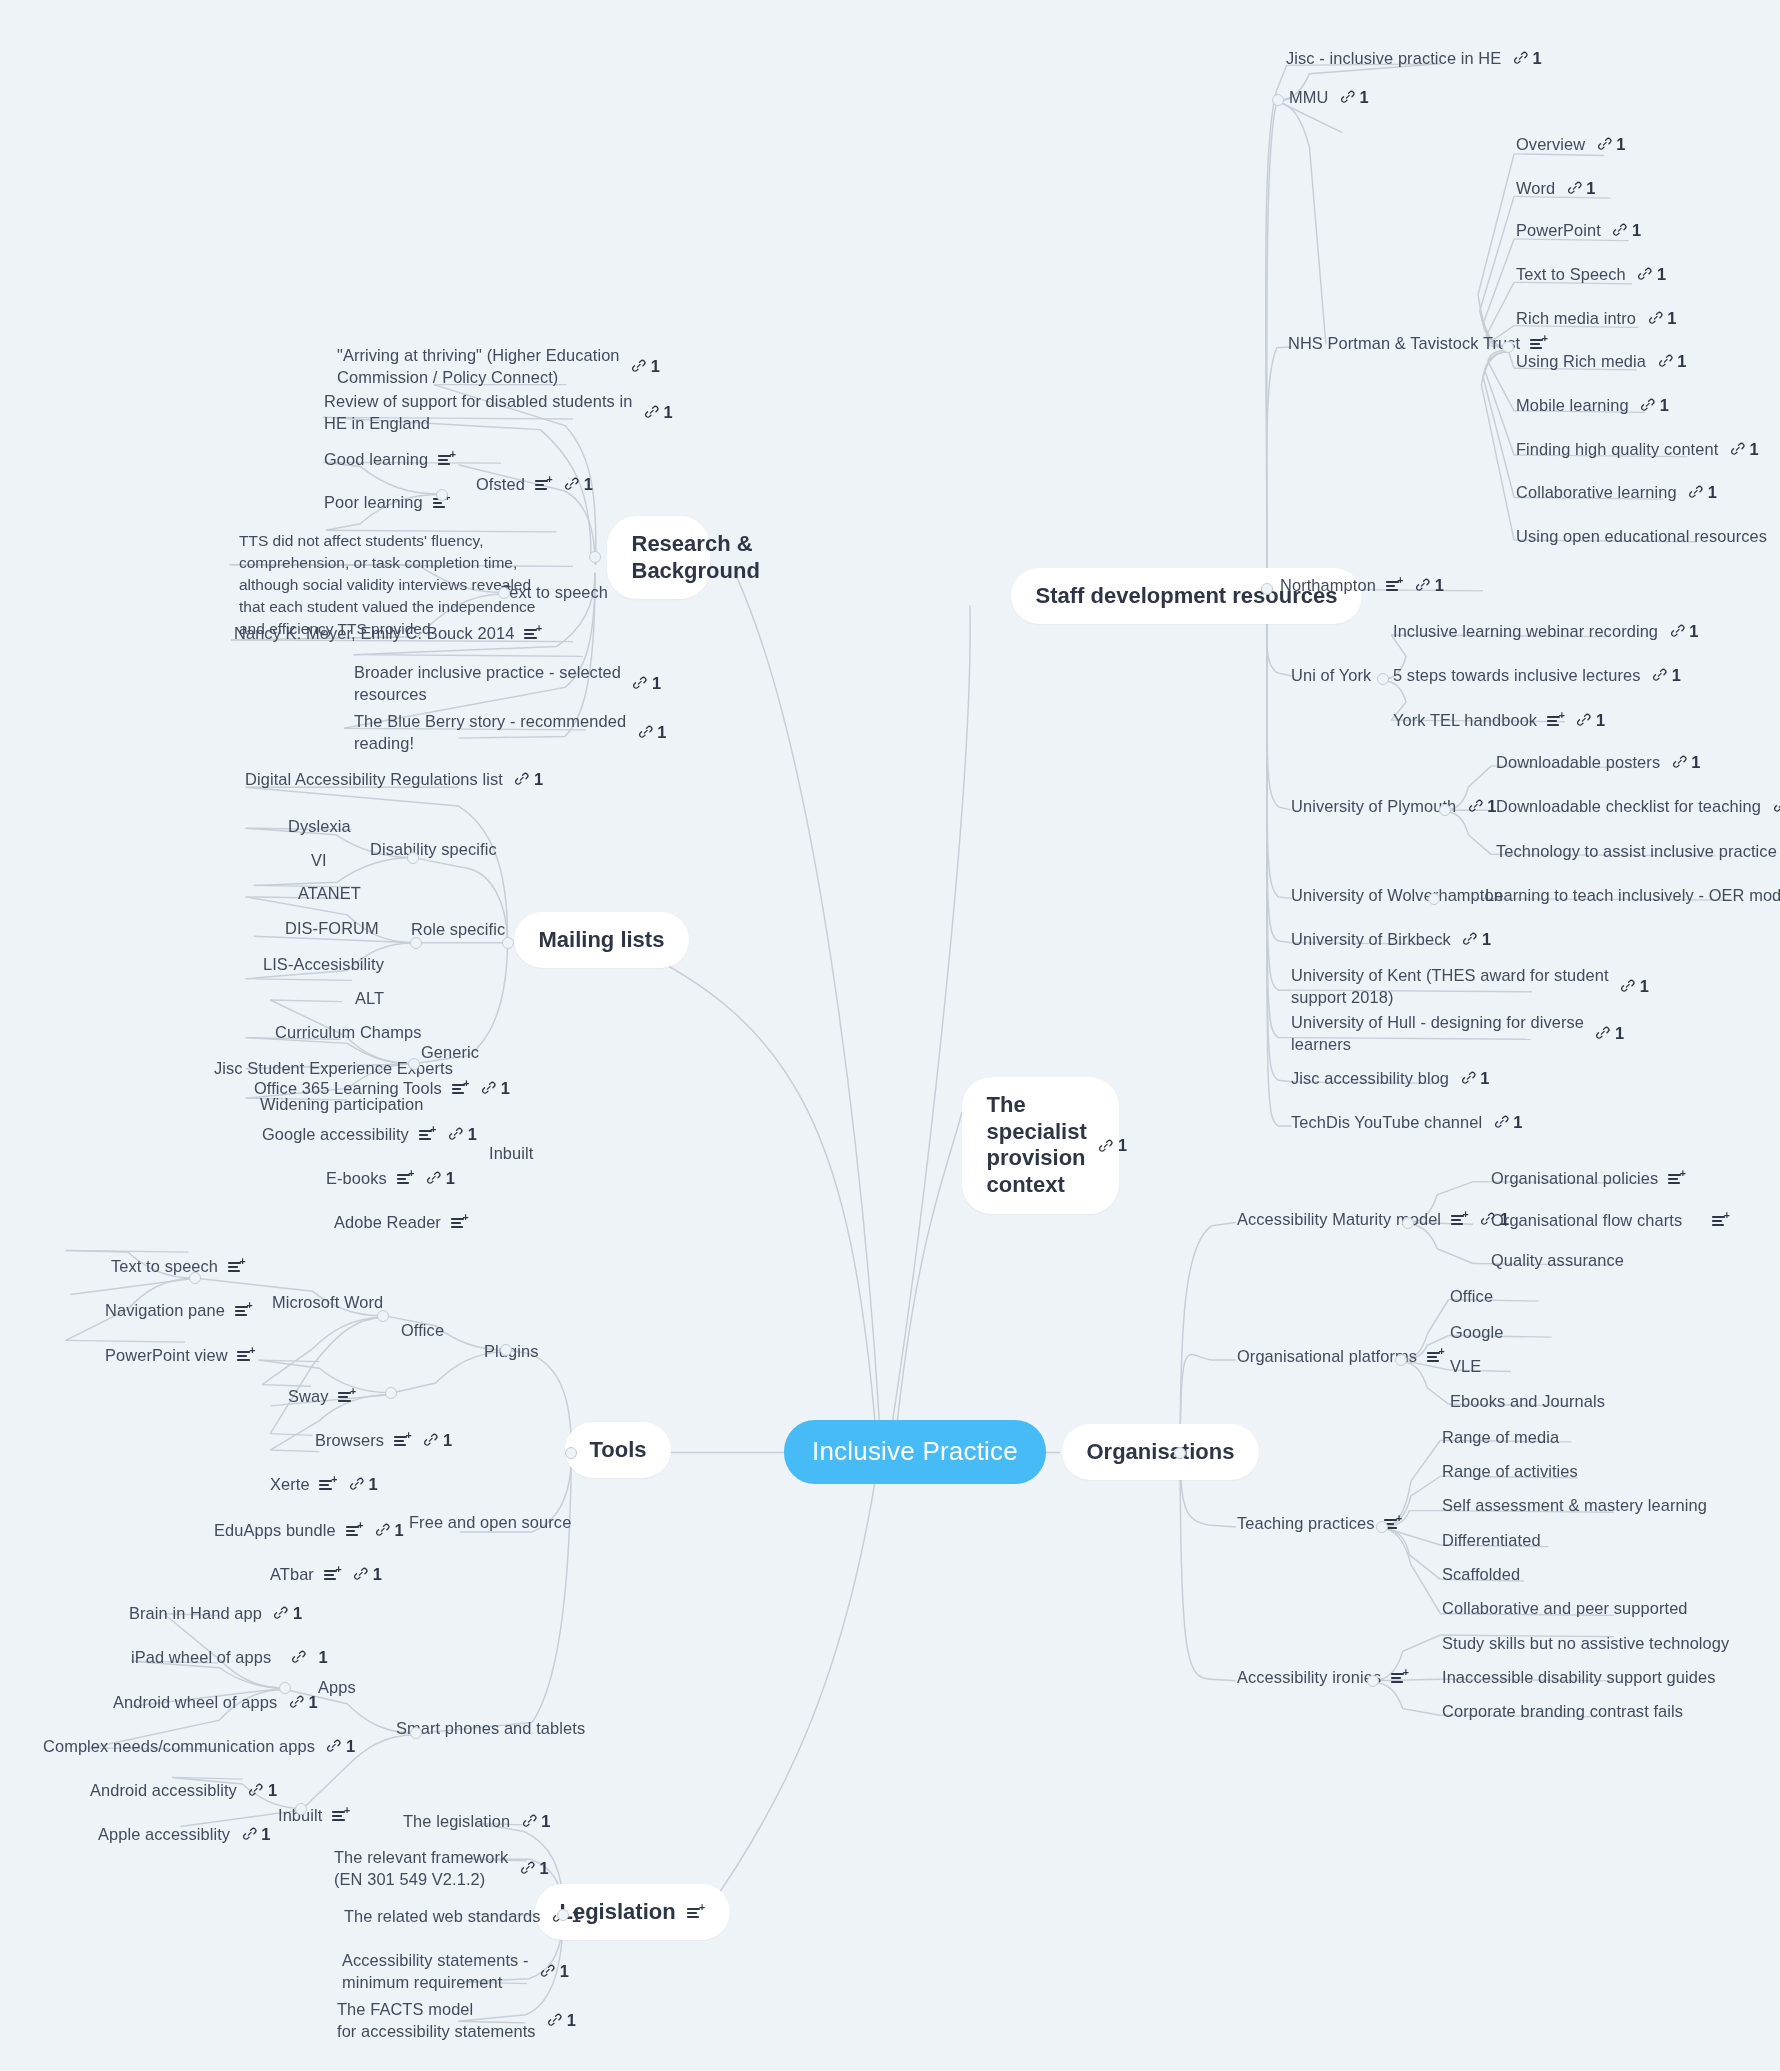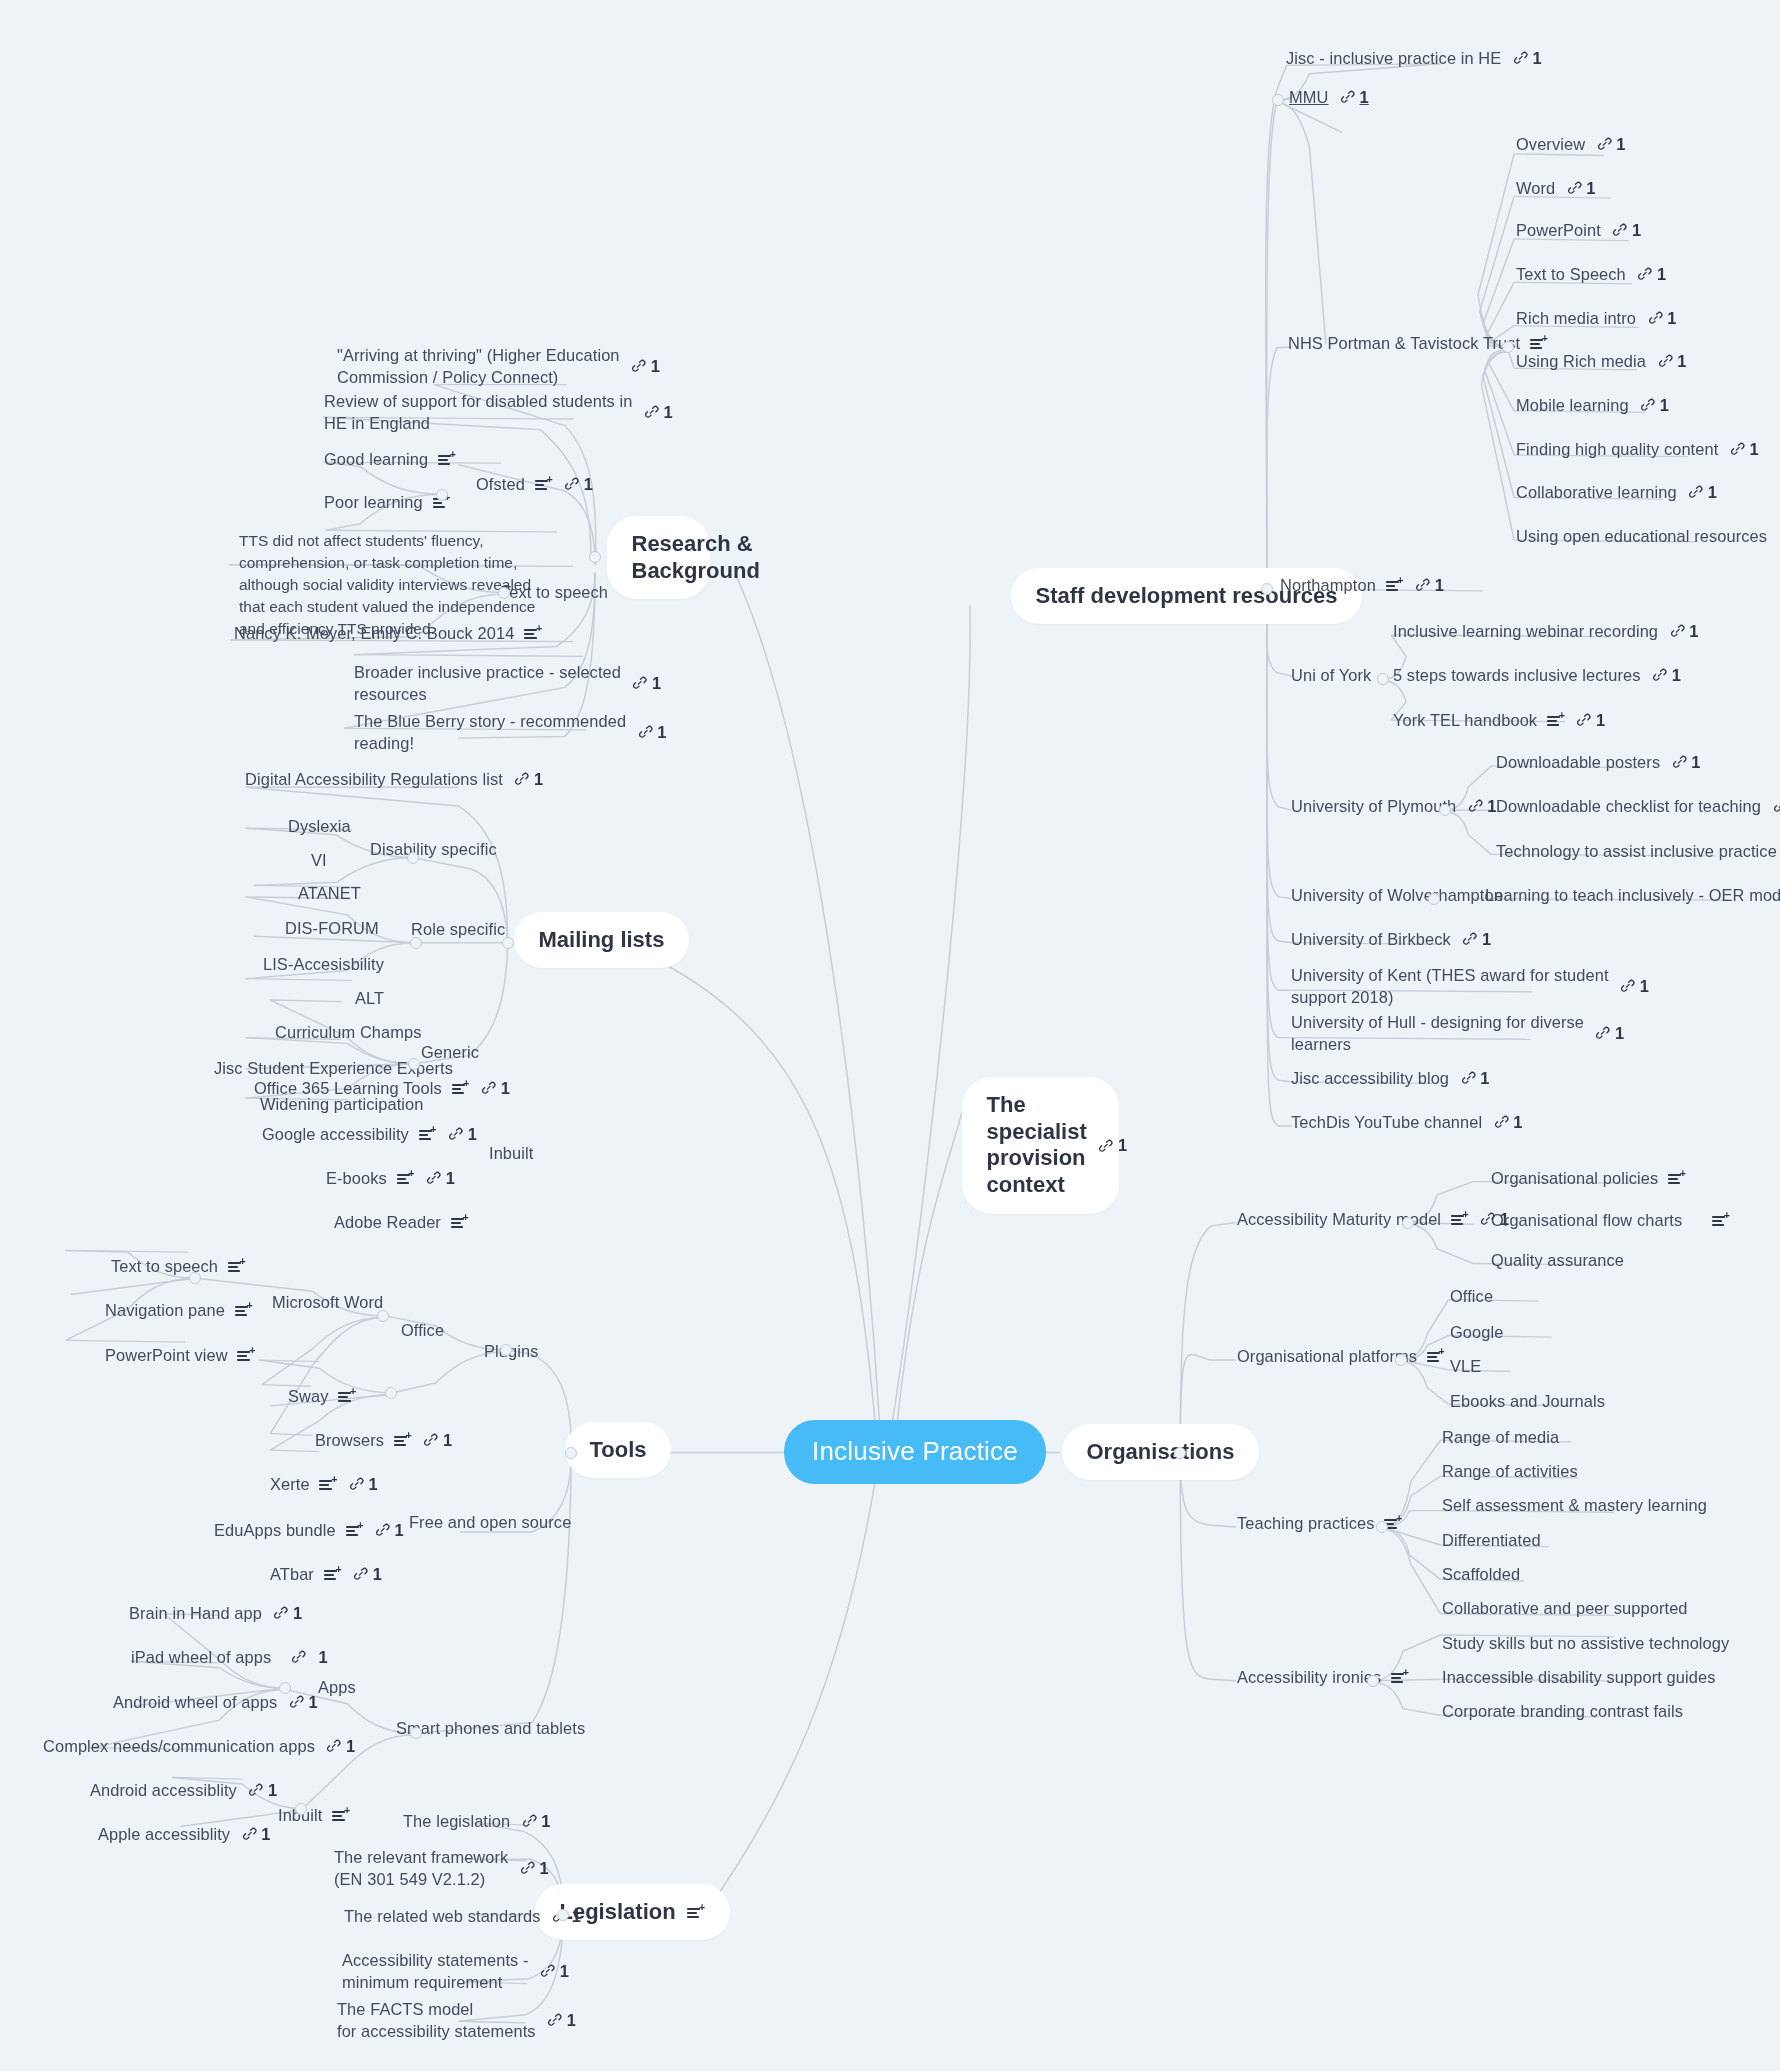--- a/index.html
+++ b/index.html
@@ -730,21 +730,21 @@
   <span class="lbl">Jisc - inclusive practice in HE</span>
   <span class="ico ico-link"><svg width="15.5" height="15.5" viewBox="0 0 20 20">
           <g fill="none" stroke="#2f3645" stroke-width="1.7" stroke-linecap="round">
             <path d="M8.2 11.8 11.8 8.2"></path>
             <path d="M11 5.6 12.6 4a3.1 3.1 0 0 1 4.4 4.4l-1.6 1.6"></path>
             <path d="M9 14.4 7.4 16a3.1 3.1 0 0 1-4.4-4.4l1.6-1.6"></path>
           </g>
         </svg></span>
   <span class="cnt">1</span>
 </div>
-<div class="node n-plain" style="left:1289px;top:86px;text-decoration:underline;">
+<div class="node n-plain" style="left:1289px;top:86px;">
   <span class="lbl">MMU</span>
   <span class="ico ico-link"><svg width="15.5" height="15.5" viewBox="0 0 20 20">
           <g fill="none" stroke="#2f3645" stroke-width="1.7" stroke-linecap="round">
             <path d="M8.2 11.8 11.8 8.2"></path>
             <path d="M11 5.6 12.6 4a3.1 3.1 0 0 1 4.4 4.4l-1.6 1.6"></path>
             <path d="M9 14.4 7.4 16a3.1 3.1 0 0 1-4.4-4.4l1.6-1.6"></path>
           </g>
         </svg></span>
   <span class="cnt">1</span>
 </div>

